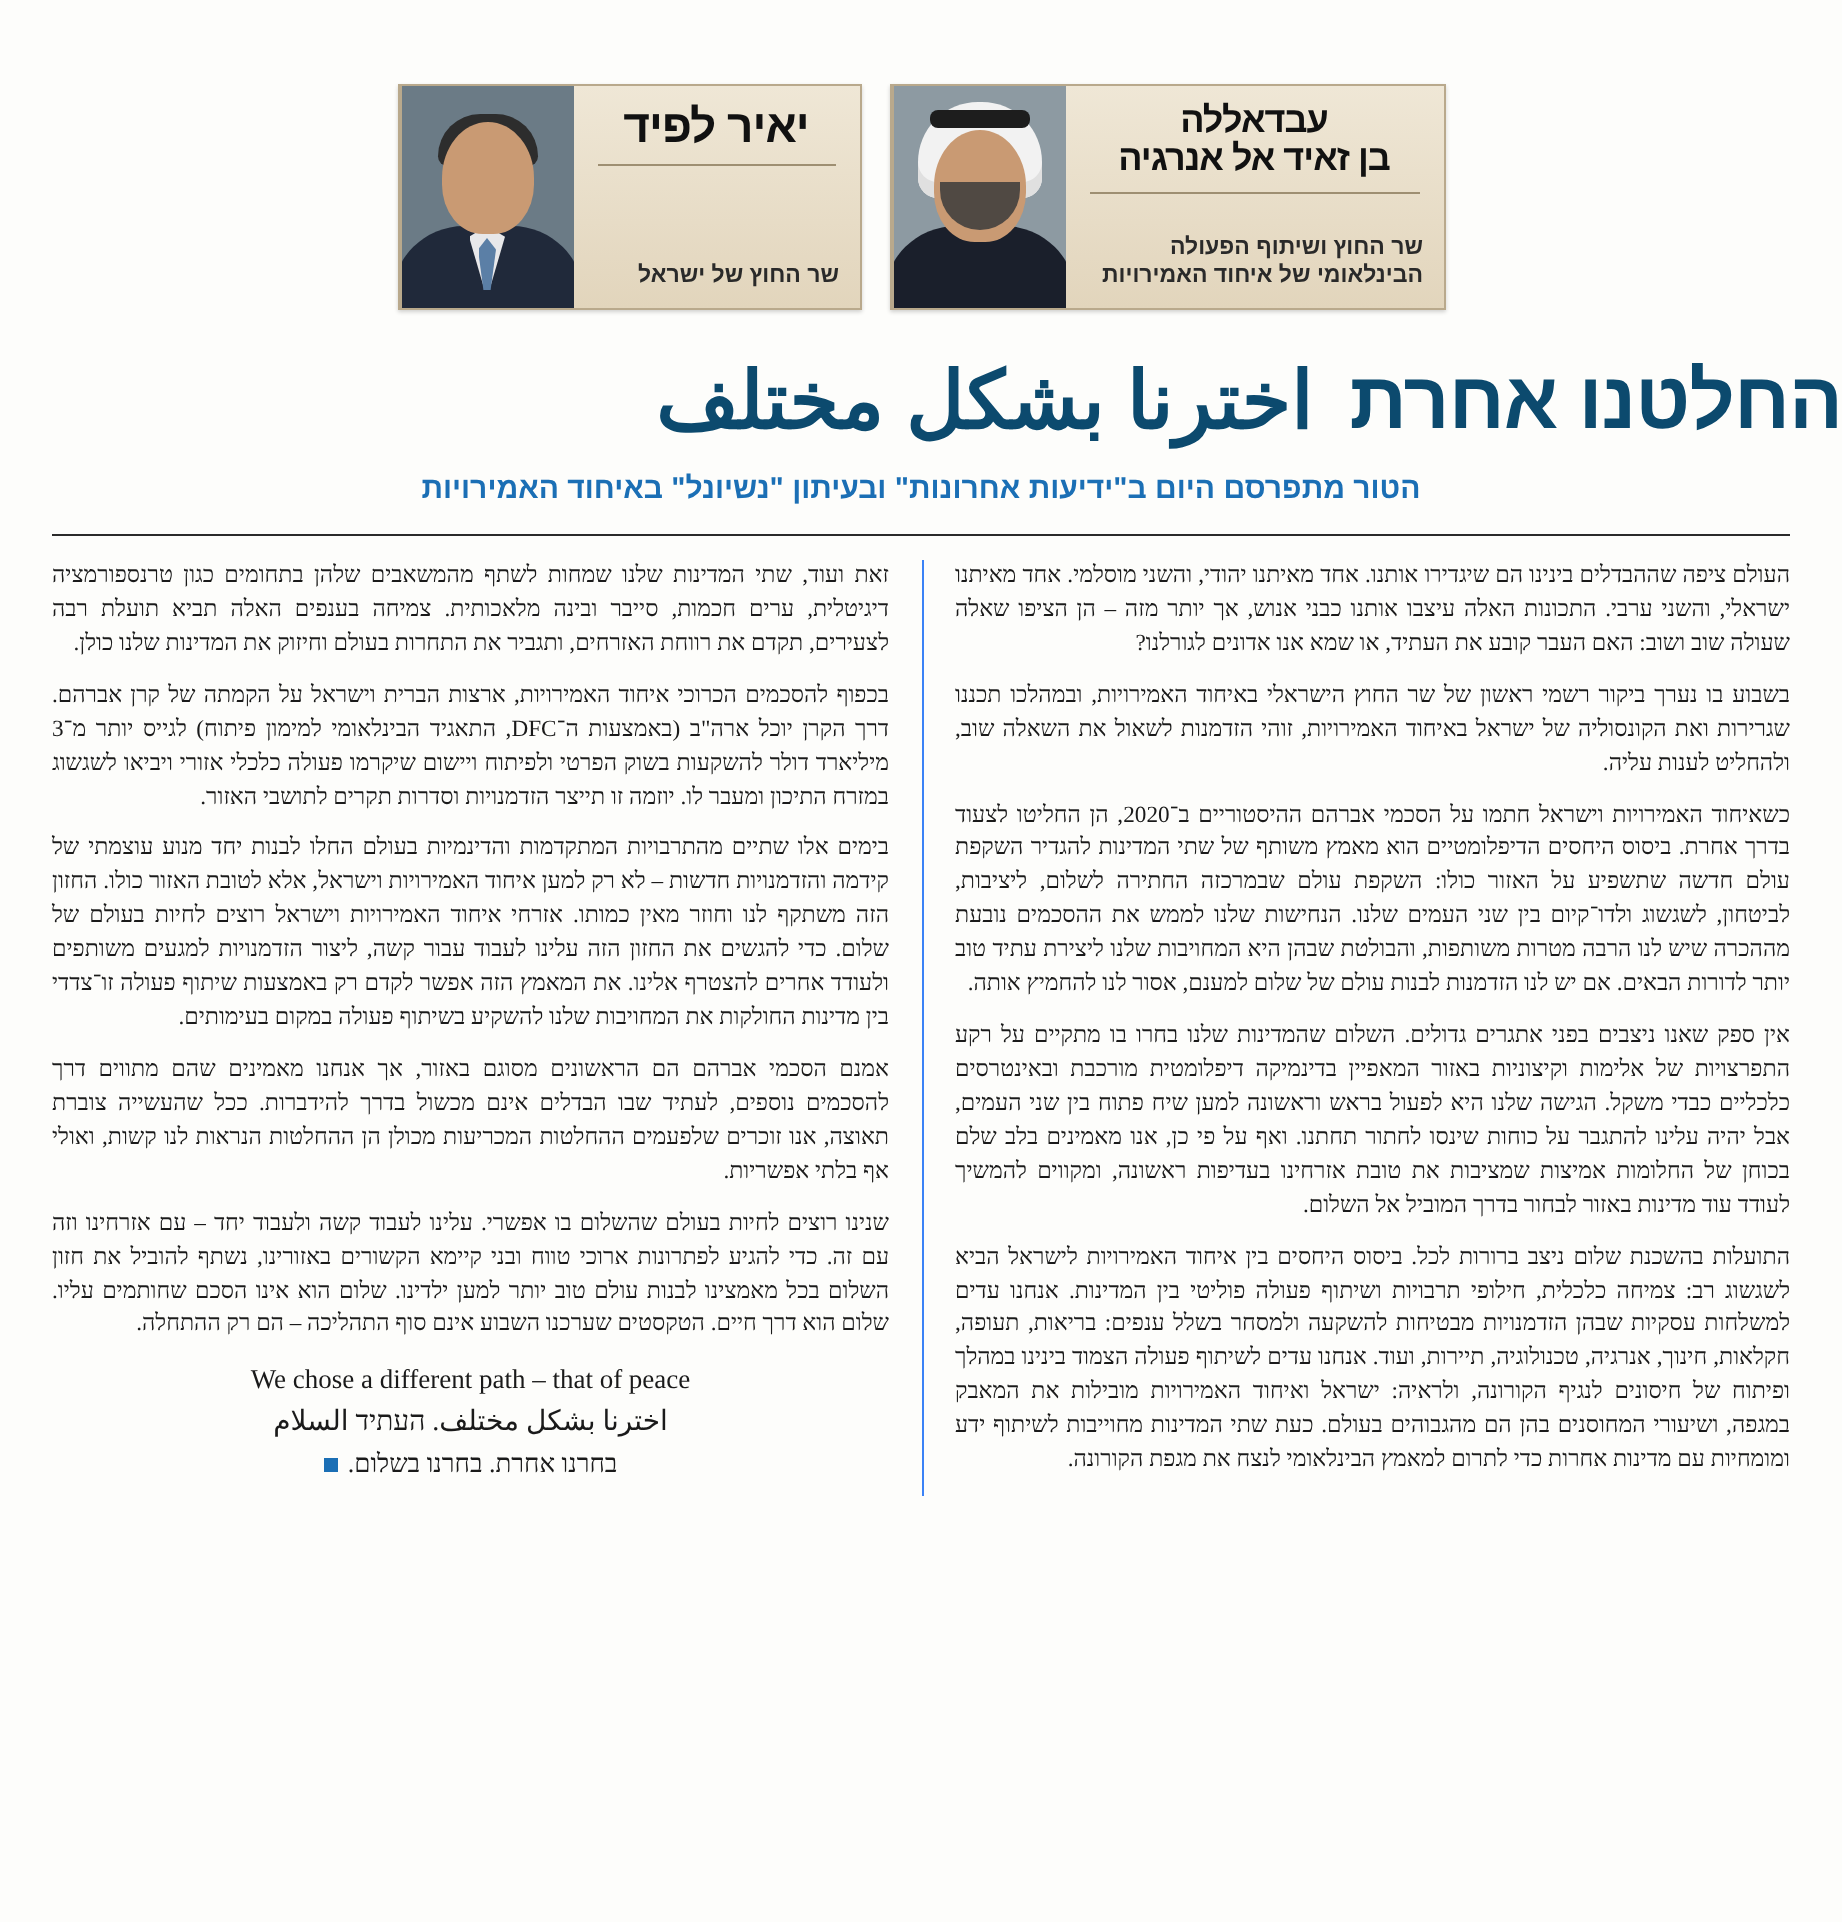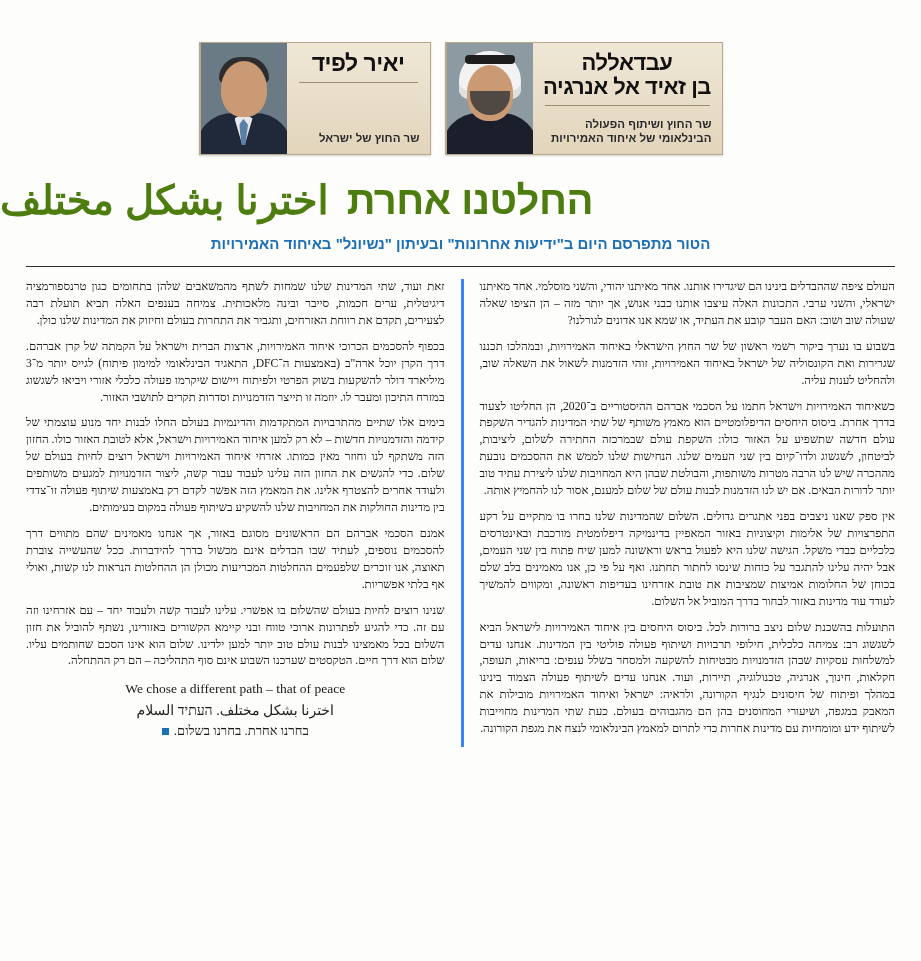--- a/index.html
+++ b/index.html
@@ -61,21 +61,21 @@
     text-align: center;
   }
   .p-name {
     font-family: "Liberation Sans", sans-serif;
     font-weight: bold;
     font-size: 23px;
     line-height: 1.08;
     color: #111;
     letter-spacing: -0.5px;
   }
-  .p-name.small { font-size: 22px; }
+  .p-name.small { font-size: 18px; }
   .p-role {
     font-family: "Liberation Sans", sans-serif;
     font-size: 11.5px;
     font-weight: bold;
     color: #2a2a2a;
     line-height: 1.28;
     margin-top: auto;
     padding-bottom: 2px;
     text-align: right;
   }
@@ -136,25 +136,25 @@
   }
   .beard {
     width: 40px; height: 24px;
     background: #3b3b3b;
     border-radius: 0 0 20px 20px;
     top: 48px;
     opacity: .85;
   }
   
   .headline {
-    text-align: left;
+    text-align: right;
     font-family: "Liberation Sans", sans-serif;
     font-weight: bold;
     font-size: 40px;
-    color: #4d7c0f;
+    color: #0c4a6e;
     margin-top: 22px;
     letter-spacing: -0.5px;
     direction: rtl;
   }
   .headline .he { margin-left: 18px; }
   .subhead {
     text-align: center;
     font-family: "Liberation Sans", sans-serif;
     font-weight: bold;
     font-size: 15px;
@@ -178,21 +178,21 @@
   }
   .col {
     width: 50%;
     box-sizing: border-box;
     font-size: 11.6px;
     line-height: 1.46;
     text-align: justify;
     color: #1a1a1a;
     direction: rtl;
   }
-  .col.right { padding-left: 16px; border-left: 3px solid #3b82f6; }
+  .col.right { padding-left: 16px; border-left: 1px solid #3b82f6; }
   .col.left { padding-right: 16px; }
   .col p { margin: 0 0 9px 0; }
   .closing {
     text-align: center;
     direction: ltr;
     font-size: 13.5px;
     margin-top: 6px;
     line-height: 1.5;
   }
   .closing .ar { direction: rtl; font-size: 14px; }

